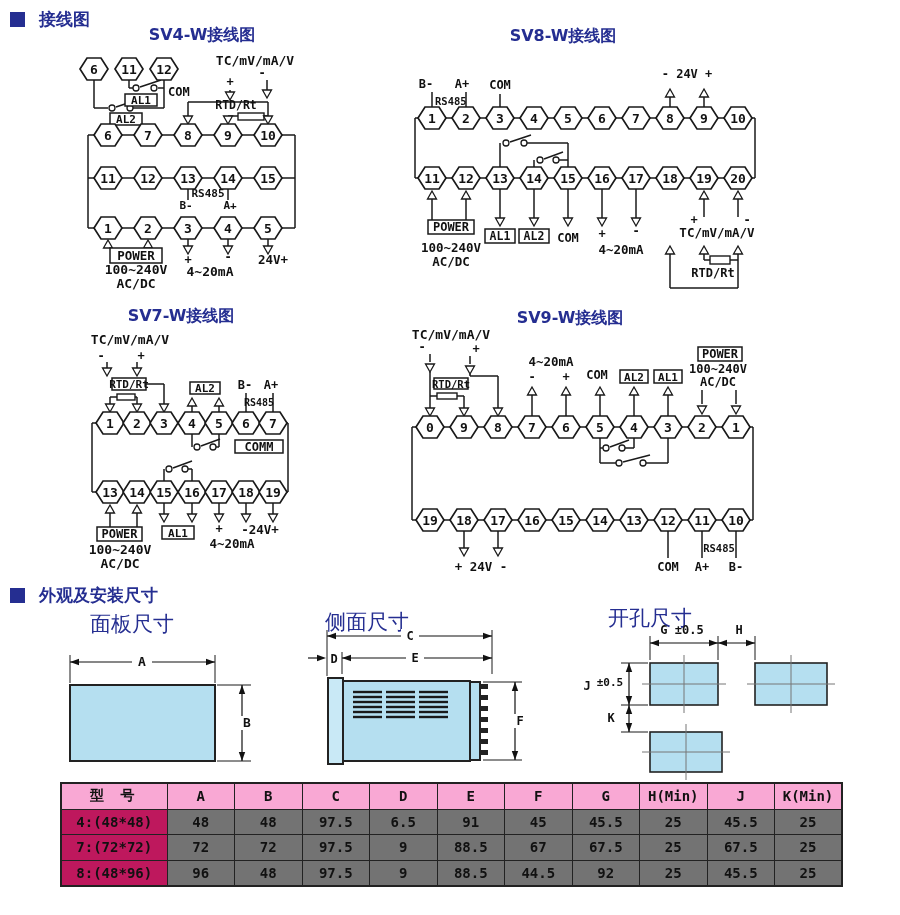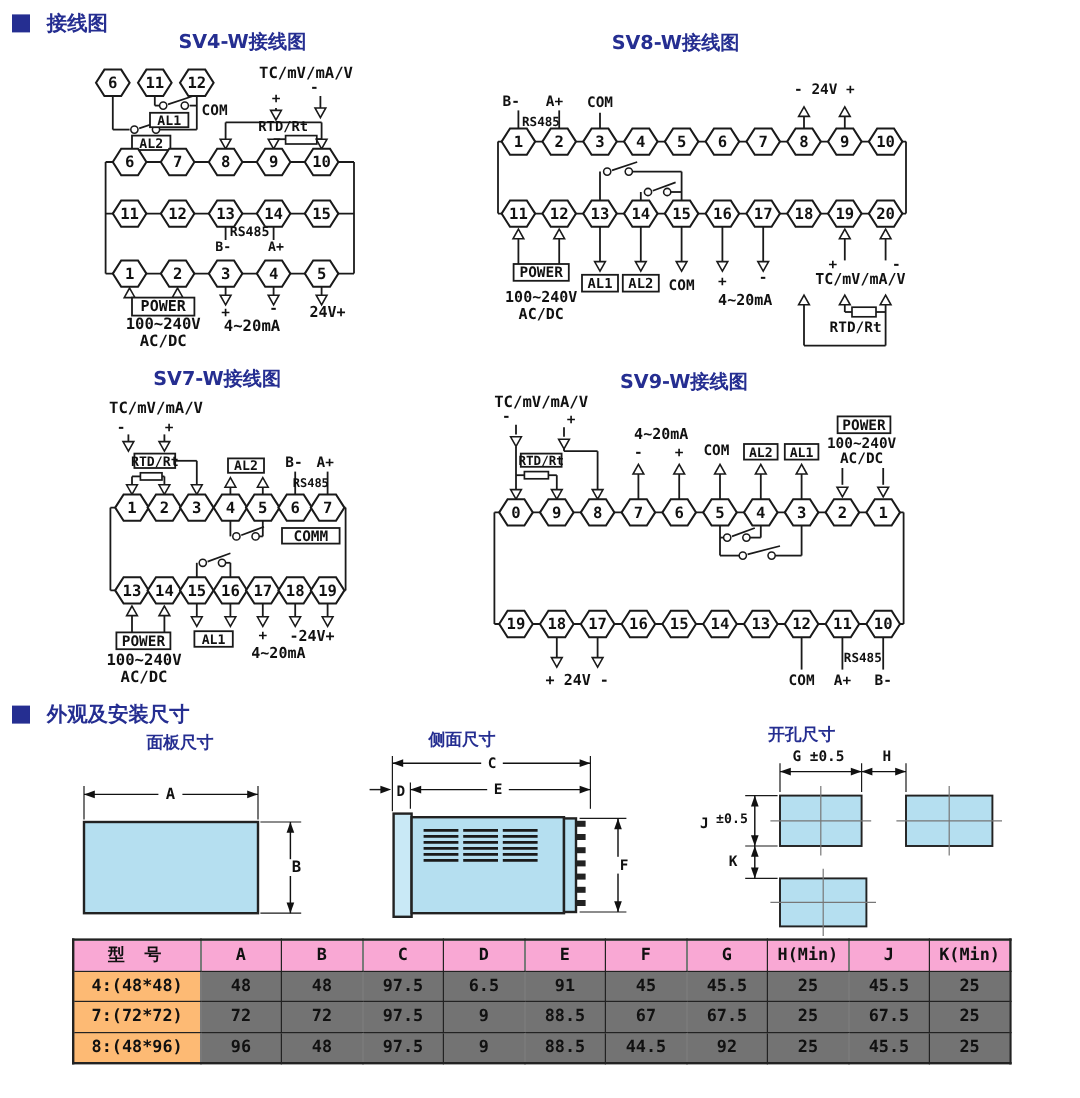--- a/index.html
+++ b/index.html
@@ -4,32 +4,32 @@
 <style>
   html,body{margin:0;padding:0;background:#fff;}
   .page{position:relative;width:900px;height:915px;background:#fff;overflow:hidden;
         font-family:"Liberation Sans",sans-serif;}
   .sect{position:absolute;display:flex;align-items:center;gap:14px;
         color:#252e91;font-weight:bold;font-size:17px;
         font-family:"DejaVu Sans","Liberation Sans",sans-serif;}
   .sq{display:inline-block;width:15px;height:15px;background:#252e91;}
   .dtitle{position:absolute;width:180px;text-align:center;color:#252e91;font-weight:bold;
           font-size:16px;font-family:"DejaVu Sans","Liberation Sans",sans-serif;}
-  .ftitle{position:absolute;width:120px;text-align:center;color:#252e91;font-weight:bold;
-          font-size:14px;font-family:"DejaVu Sans","Liberation Sans",sans-serif;}
+  .ftitle{position:absolute;width:120px;color:#252e91;font-weight:normal;
+          font-size:21px;font-family:"DejaVu Sans","Liberation Sans",sans-serif;}
   svg{position:absolute;overflow:visible;}
   svg text{font-family:"DejaVu Sans Mono",monospace;font-weight:bold;fill:#111;}
   #dim-table{position:absolute;left:60px;top:782px;border-collapse:collapse;
              table-layout:fixed;width:781px;
              font-family:"DejaVu Sans Mono",monospace;font-size:14px;font-weight:bold;color:#111;}
   #dim-table td,#dim-table th{border:1.5px solid #222;height:24.5px;text-align:center;
              padding:0;overflow:hidden;white-space:nowrap;}
   #dim-table{border:2px solid #222;}
   #dim-table .hd{background:#f9a8d4;}
-  #dim-table .model{background:#fdba74;}
+  #dim-table .model{background:#be185d;}
   #dim-table td{background:#737373;}
 </style>
 </head>
 <body>
 
 <div class="page">
 
   <div class="sect" style="left:10px;top:8px;">
     <span class="sq"></span>
     <span>接线图</span>

